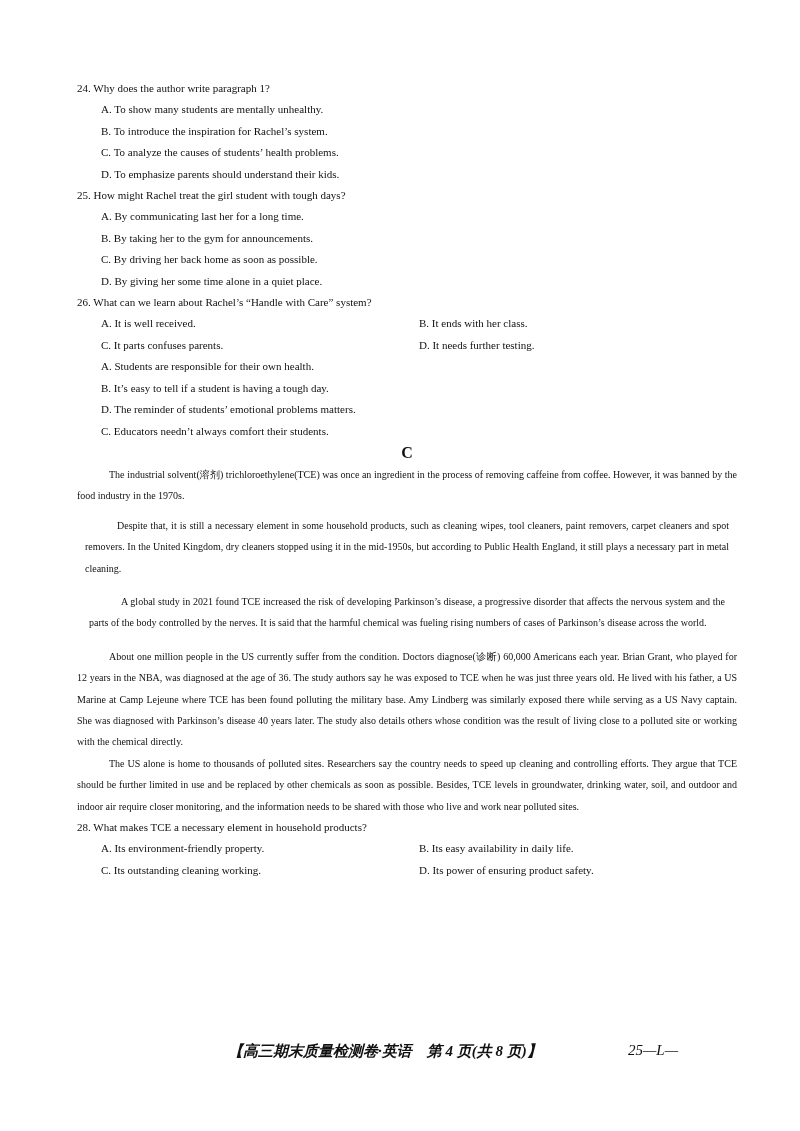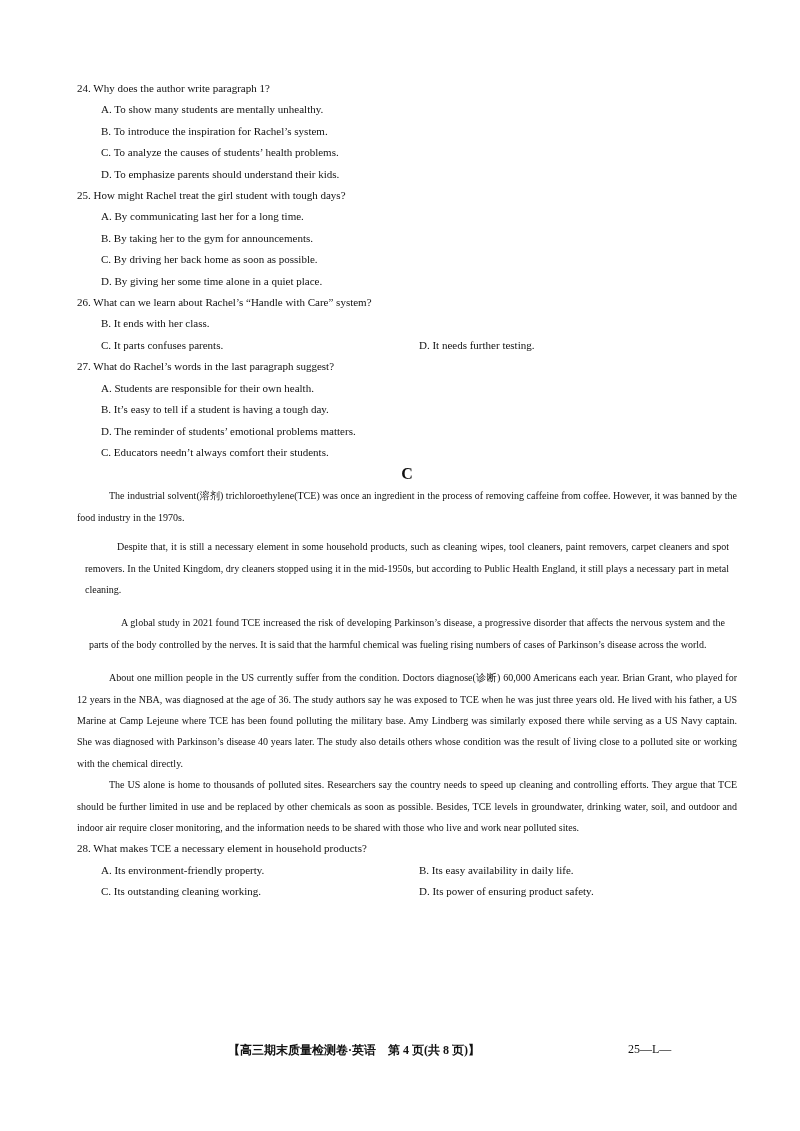--- a/index.html
+++ b/index.html
@@ -7,21 +7,21 @@
          font-family: "Liberation Serif", "DejaVu Serif", serif; color: #111; }
   .page { position: absolute; left: 77px; top: 78px; width: 660px; }
   .line { font-size: 11px; line-height: 21.4px; white-space: nowrap; }
   .q { }
   .opt { padding-left: 24px; }
   .opt2 { display: flex; padding-left: 24px; }
   .opt2 span { display: inline-block; }
   .opt2 .col1 { width: 318px; }
   .section { text-align: center; font-weight: bold; font-size: 16px; line-height: 22px; padding-left: 0; }
   .para { font-size: 10px; line-height: 21.4px; text-align: justify; text-align-last: left; text-indent: 32px; }
-  .footer { position: absolute; top: 1042px; left: 228px; font-size: 12px; font-weight: bold; white-space: nowrap; }
+  .footer { position: absolute; top: 1042px; left: 228px; font-size: 15px; font-weight: bold; white-space: nowrap; font-style: italic; }
   .footer .code { position: absolute; left: 400px; font-weight: normal; }
 </style>
 </head>
 <body>
 
 <div class="page">
 
   <div>
     <div class="line q">24. Why does the author write paragraph 1?</div>
     <div class="line opt">A. To show many students are mentally unhealthy.</div>
@@ -34,30 +34,30 @@
     <div class="line q">25. How might Rachel treat the girl student with tough days?</div>
     <div class="line opt">A. By communicating last her for a long time.</div>
     <div class="line opt">B. By taking her to the gym for announcements.</div>
     <div class="line opt">C. By driving her back home as soon as possible.</div>
     <div class="line opt">D. By giving her some time alone in a quiet place.</div>
   </div>
 
   <div>
     <div class="line q">26. What can we learn about Rachel’s “Handle with Care” system?</div>
     <div class="line opt2">
+      <span class="col1">A. It is well received.</span>
       <span>B. It ends with her class.</span>
     </div>
     <div class="line opt2">
       <span class="col1">C. It parts confuses parents.</span>
       <span>D. It needs further testing.</span>
     </div>
   </div>
 
   <div>
-    <div class="line q">27. What do Rachel’s words in the last paragraph suggest?</div>
     <div class="line opt">A. Students are responsible for their own health.</div>
     <div class="line opt">B. It’s easy to tell if a student is having a tough day.</div>
     <div class="line opt">D. The reminder of students’ emotional problems matters.</div>
     <div class="line opt">C. Educators needn’t always comfort their students.</div>
   </div>
 
   <div class="section">C</div>
 
   <div>
     <p class="para" style="margin:0">The industrial solvent(溶剂) trichloroethylene(TCE) was once an ingredient in the process of removing caffeine from coffee. However, it was banned by the food industry in the 1970s.</p>

